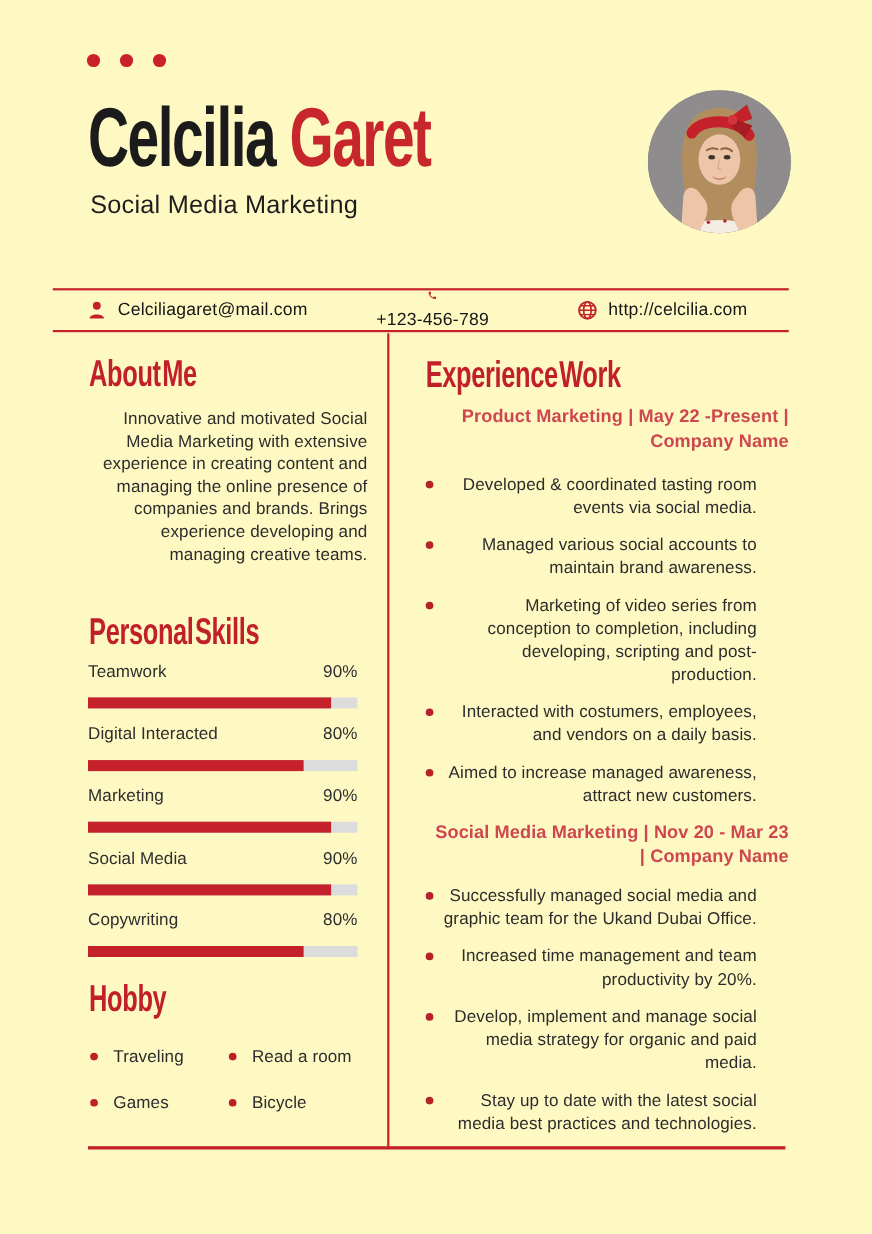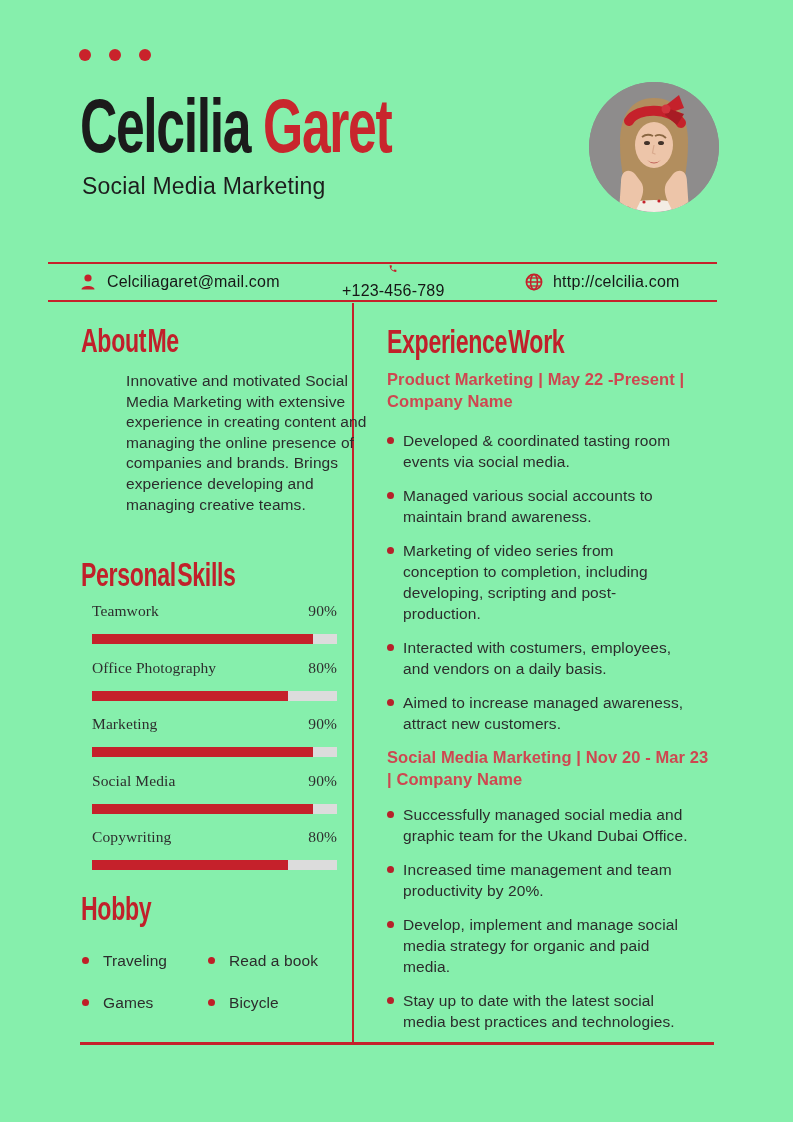--- a/index.html
+++ b/index.html
@@ -1,19 +1,19 @@
 <!DOCTYPE html>
 <html><head>
 <meta charset="utf-8">
 <style>
   * { margin:0; padding:0; box-sizing:content-box; }
   html,body { background:#ffffff; }
   .page {
-    position:relative; width:793px; height:1122px; background:#86efac;
-    font-family:"Liberation Sans", sans-serif; overflow:hidden;
+    position:relative; width:793px; height:1122px; background:#fef9c3;
+    font-family:"Liberation Sans", sans-serif; overflow:hidden;text-align:right;
   }
   
   .dots { position:absolute; left:79px; top:49px; display:flex; gap:18px; }
   .dots i { width:12px; height:12px; border-radius:50%; background:#c9222b; display:block; }
 
   
   .name {
     position:absolute; left:80px; top:86px; font-size:76px; line-height:80px;
     font-weight:700; letter-spacing:-2px; white-space:nowrap; color:#1b1b1b;
     transform:scaleX(0.68); transform-origin:0 0;
@@ -50,25 +50,25 @@
     color:#c1202a; letter-spacing:-0.5px; word-spacing:-7px; white-space:nowrap;
     transform:scaleX(0.68); transform-origin:0 0;
   }
   .h-about { left:81px; top:320px; }
   .h-skills { left:81px; top:554px; }
   .h-hobby { left:81px; top:888px; }
   .h-exp   { left:387px; top:321px; }
 
   .about-p {
     position:absolute; left:82px; top:371px; width:252px;
-    font-size:15.5px; line-height:20.6px; color:#2c2c2c; letter-spacing:0.1px;margin-left:44px;
-  }
-
-  
-  .skills { position:absolute; left:92px; top:600px; width:245px;font-family:Liberation Serif, serif; }
+    font-size:15.5px; line-height:20.6px; color:#2c2c2c; letter-spacing:0.1px;
+  }
+
+  
+  .skills { position:absolute; left:80px; top:600px; width:245px; }
   .skill-row { height:44px; margin-bottom:12.5px; }
   .skill-top { display:flex; justify-content:space-between; height:21px; line-height:21px; }
   .skill-top .lbl, .skill-top .pct { font-size:15.5px; color:#2e2e2e; letter-spacing:0.1px; }
   .bar { margin-top:13px; height:10px; background:#dcdcdc; position:relative; }
   .bar .fill { position:absolute; left:0; top:0; height:10px; background:#c5212b; }
 
   
   .hobby-grid {
     position:absolute; left:82px; top:950px; width:260px;
     display:grid; grid-template-columns:126px auto; row-gap:21px;
@@ -167,21 +167,21 @@
       <div class="skill-top">
         <span class="lbl">Teamwork</span>
         <span class="pct">90%</span>
       </div>
       <div class="bar">
           <div class="fill" style="width: 90%;"></div>
         </div>
     </div>
     <div class="skill-row">
       <div class="skill-top">
-        <span class="lbl">Office Photography</span>
+        <span class="lbl">Digital Interacted</span>
         <span class="pct">80%</span>
       </div>
       <div class="bar">
           <div class="fill" style="width: 80%;"></div>
         </div>
     </div>
     <div class="skill-row">
       <div class="skill-top">
         <span class="lbl">Marketing</span>
         <span class="pct">90%</span>
@@ -211,21 +211,21 @@
   </div>
 
   <h2 class="sec-h h-hobby">Hobby</h2>
   <div class="hobby-grid">
     <div class="hobby-item">
       <span class="dot"></span>
       <span class="h-lbl">Traveling</span>
     </div>
     <div class="hobby-item">
       <span class="dot"></span>
-      <span class="h-lbl">Read a book</span>
+      <span class="h-lbl">Read a room</span>
     </div>
     <div class="hobby-item">
       <span class="dot"></span>
       <span class="h-lbl">Games</span>
     </div>
     <div class="hobby-item">
       <span class="dot"></span>
       <span class="h-lbl">Bicycle</span>
     </div>
   </div>

